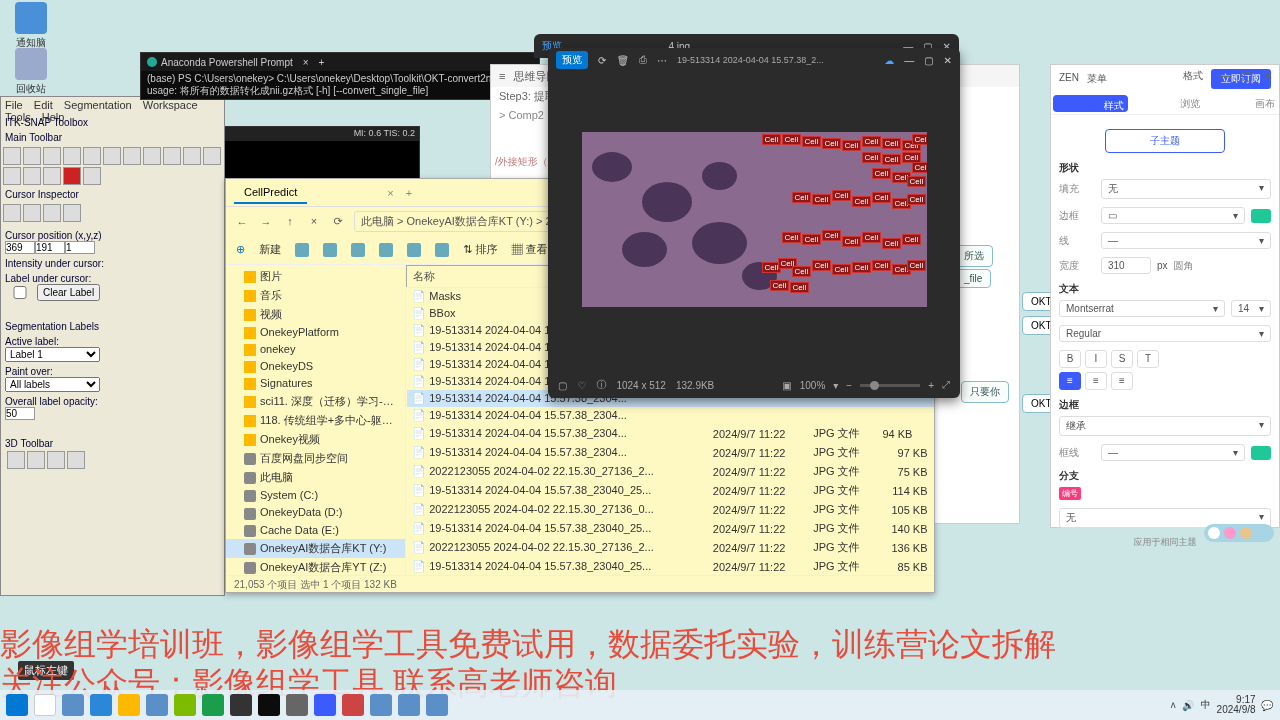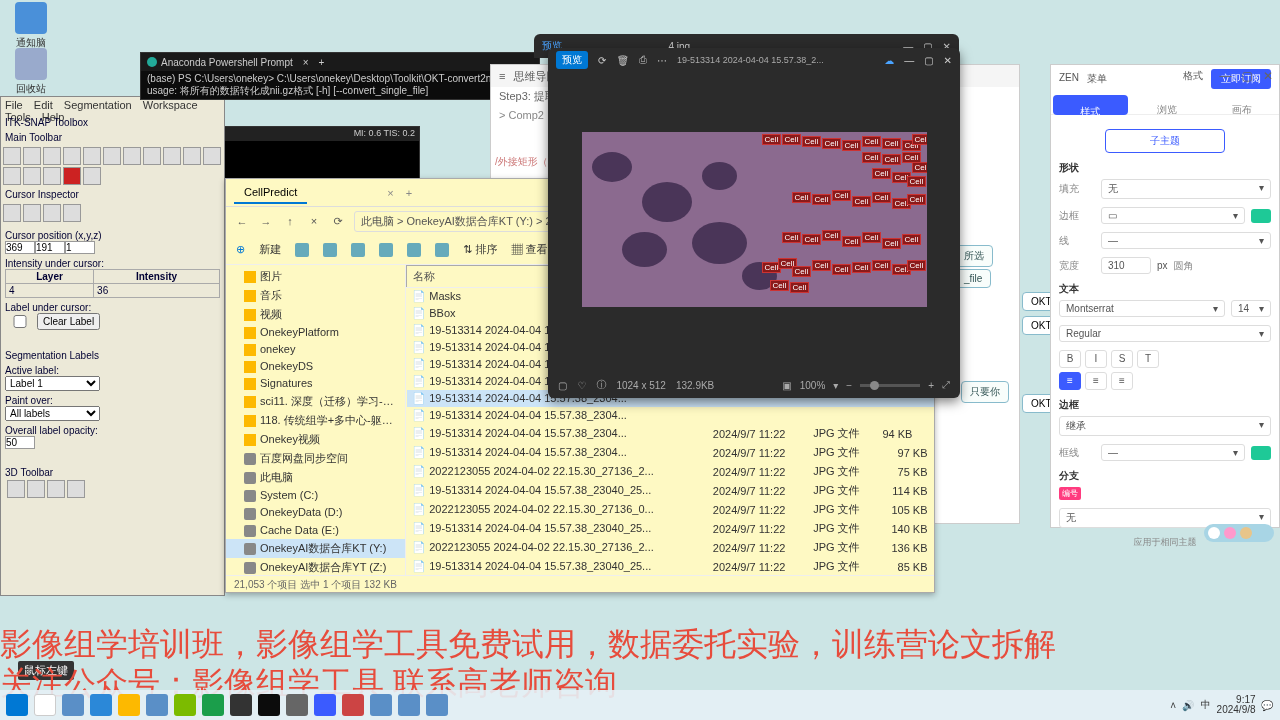--- a/index.html
+++ b/index.html
@@ -73,21 +73,21 @@
 #mind .sub{height:20px;padding:2px 8px;font-size:11px;color:#666}
 #mind .crumb{height:20px;padding:2px 8px;font-size:11px;color:#888}
 #mind .node{position:absolute;border:1px solid #8bc;border-radius:4px;padding:3px 8px;font-size:10px;background:#f8fdfb;color:#355}
 #mind .stat{position:absolute;bottom:4px;left:10px;font-size:10px;color:#888}
 
 #design{position:absolute;right:0;top:64px;width:230px;height:464px;background:#fff;border:1px solid #ccc}
 #design .winbtns{position:absolute;right:6px;top:4px;display:flex;gap:10px;color:#666;font-size:12px}
 #design .hdr{height:28px;display:flex;align-items:center;justify-content:space-between;padding:0 8px;font-size:10px;color:#555}
 #design .hdr .btn{background:#3b5bff;color:#fff;padding:3px 10px;border-radius:3px;font-size:10px}
 #design .tabs2{height:22px;display:flex;border-bottom:1px solid #eee;font-size:10px}
-#design .tabs2 div{flex:1;text-align:center;padding:10px;color:#888}
+#design .tabs2 div{flex:1;text-align:right;padding:4px;color:#888}
 #design .tabs2 .act{background:#3b5bff;color:#fff;border-radius:4px;margin:2px}
 #design .body{padding:8px;font-size:10px;color:#555}
 #design .row{display:flex;align-items:center;gap:6px;margin-bottom:8px}
 #design .row .lab{width:36px;color:#888}
 #design .pill{border:1px solid #3b5bff;border-radius:4px;padding:4px 20px;color:#3b5bff;margin:6px auto;width:120px;text-align:center}
 #design .sel{border:1px solid #ddd;padding:2px 6px;border-radius:3px;flex:1;display:flex;justify-content:space-between}
 #design .swatch{width:20px;height:14px;background:#1ec997;border-radius:3px}
 #design .section-h{margin:8px 0 4px;color:#333;font-weight:bold}
 #design .inline{display:flex;gap:4px}
 #design .inline .b{width:22px;height:18px;border:1px solid #ddd;border-radius:3px;text-align:center;font-size:10px;line-height:16px}
@@ -151,32 +151,20 @@
   <div class="toolbar">
       <div class="tbtn"></div>
       <div class="tbtn"></div>
       <div class="tbtn"></div>
       <div class="tbtn"></div>
     </div>
   <div class="section">
     <span class="lbl">Cursor position (x,y,z)</span>
     <input value="369" style=""><input value="191" style=""><input value="1" style="">
     <span class="lbl">Intensity under cursor:</span>
-    <table>
-        <tbody>
-          <tr>
-            <th>Layer</th>
-            <th>Intensity</th>
-          </tr>
-          <tr>
-            <td>4</td>
-            <td>36</td>
-          </tr>
-        </tbody>
-      </table>
     <span class="lbl">Label under cursor:</span>
     <div style="display:flex;gap:2px;align-items:center">
         <input type="checkbox" style="">
         <button>Clear Label</button>
       </div>
     <span class="lbl" style="margin-top:20px">Segmentation Labels</span>
     <span class="lbl">Active label:</span>
     <select><option>Label 1</option></select>
     <span class="lbl">Paint over:</span>
     <select><option>All labels</option></select>

